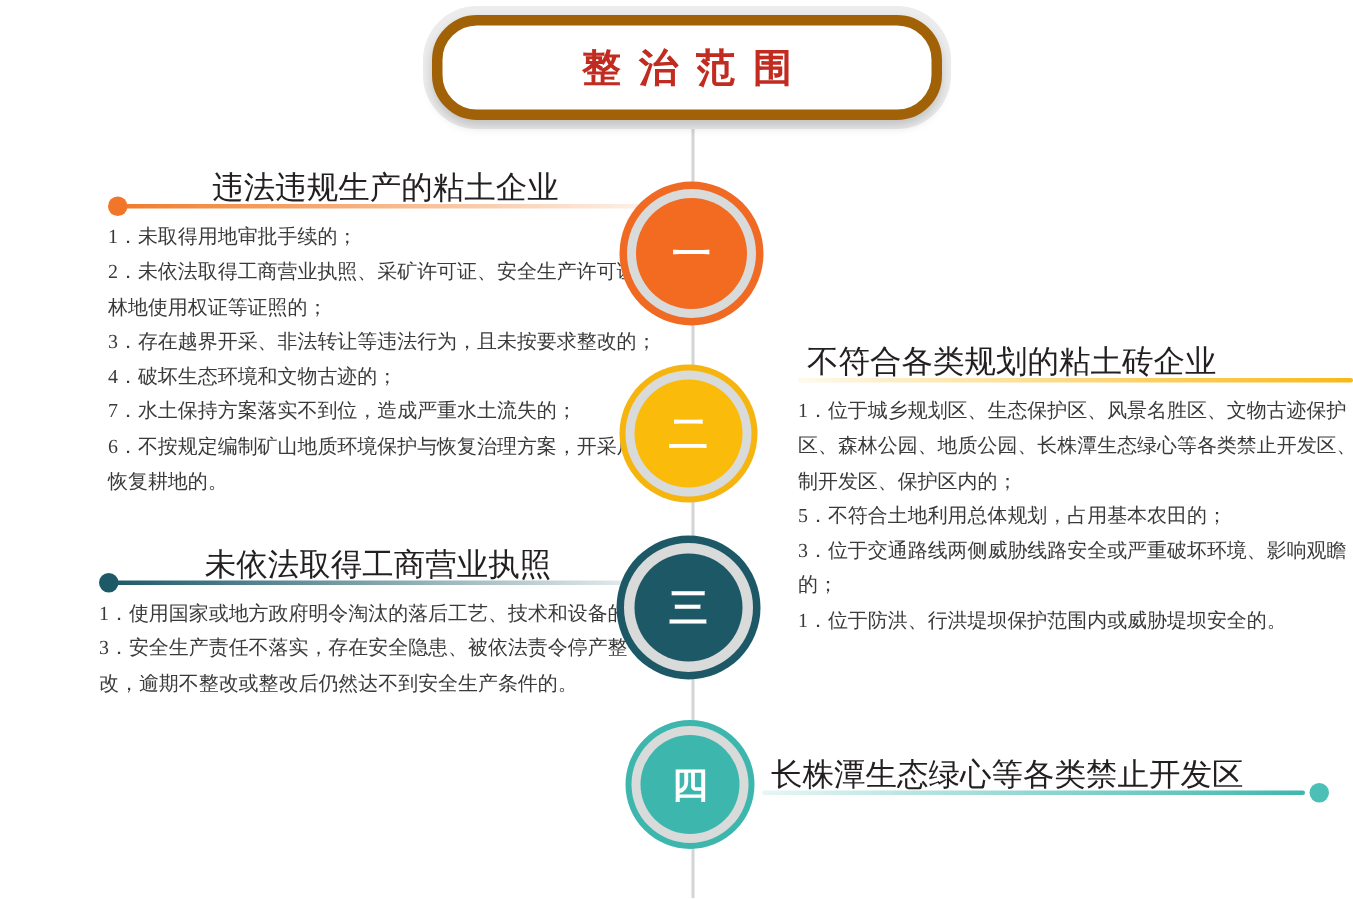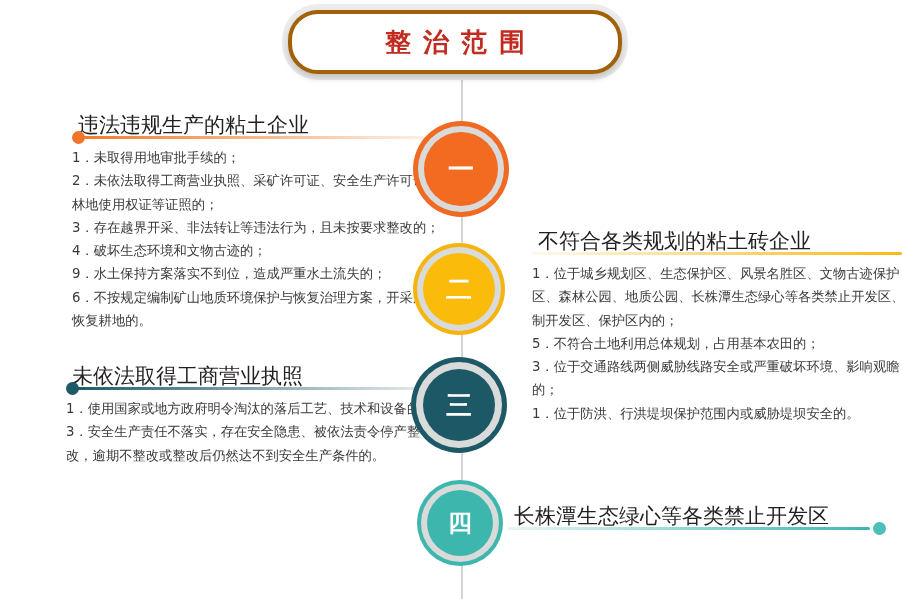--- a/index.html
+++ b/index.html
@@ -30,21 +30,21 @@
 
   
   .title-pill {
     position: absolute;
     left: 288px;
     top: 10px;
     width: 326px;
     height: 56px;
     border-radius: 30px;
     background: #ffffff;
-    border: 4px solid #a16207;
+    border: 7px solid #a16207;
     box-shadow: 0 4px 7px rgba(0,0,0,0.18), inset 0 0 0 5px #ffffff, 0 0 0 6px #ececec;
     display: flex;
     align-items: center;
     justify-content: center;
     z-index: 6;
   }
   .title-text {
     color: #c12b20;
     font-size: 26px;
     font-weight: bold;
@@ -109,20 +109,21 @@
   #circle-4 .ring { border-radius:50%; background:#d9dada; width:100%; height:100%; padding:6px; box-sizing:border-box; display:flex; }
   #circle-4 .inner { background:#3db7ae; width:100%; height:100%; font-size:24px; }
 
   
   .section { position: absolute; }
 
   .head-row {
     display: flex;
     align-items: flex-end;
     position: relative;
+    justify-content: center;
   }
   .head-row.right { justify-content: flex-start; }
 
   .head-title {
     font-size: 21px;
     color: #231f20;
     white-space: nowrap;
     line-height: 1.1;
     padding: 0 6px 2px 6px;
     font-family: "DejaVu Sans", "Liberation Sans", sans-serif;
@@ -141,21 +142,21 @@
     bottom: -5px;
   }
 
   .body-text {
     font-size: 13.3px;
     color: #3a3a3a;
     line-height: 1.75;
     margin-top: 7px;
     font-family: "DejaVu Sans", "Liberation Sans", sans-serif;
   }
-  .body-text p { margin: 0; }
+  .body-text p { margin: 0; font-family: Liberation Serif, serif; }
 
   
   #sec-1 { left: 72px; top: 114px; width: 370px; }
   #sec-1 .rule { left: 8px; right: 0; background: linear-gradient(to right, #f07c2a, rgba(240,124,42,0.08)); }
   #sec-1 .dot { left: 0; background: #f2762a; }
 
   #sec-2 { left: 532px; top: 230px; width: 386px; }
   #sec-2 .rule { left: 0; right: 16px; background: linear-gradient(to left, #f8b816, rgba(248,184,22,0.08)); }
   #sec-2 .dot { right: 0; background: #f8bb19; }
 
@@ -206,21 +207,21 @@
     <div class="head-row">
       <div class="rule"></div>
       <div class="dot"></div>
       <div class="head-title">违法违规生产的粘土企业</div>
     </div>
     <div class="body-text">
       <p>1．未取得用地审批手续的；</p>
       <p>2．未依法取得工商营业执照、采矿许可证、安全生产许可证、林地使用权证等证照的；</p>
       <p>3．存在越界开采、非法转让等违法行为，且未按要求整改的；</p>
       <p>4．破坏生态环境和文物古迹的；</p>
-      <p>9．水土保持方案落实不到位，造成严重水土流失的；</p>
+      <p>7．水土保持方案落实不到位，造成严重水土流失的；</p>
       <p>6．不按规定编制矿山地质环境保护与恢复治理方案，开采后未恢复耕地的。</p>
     </div>
   </div>
 
   <div class="section" id="sec-2">
     <div class="head-row right">
       <div class="rule"></div>
       <div class="dot"></div>
       <div class="head-title">不符合各类规划的粘土砖企业</div>
     </div>

